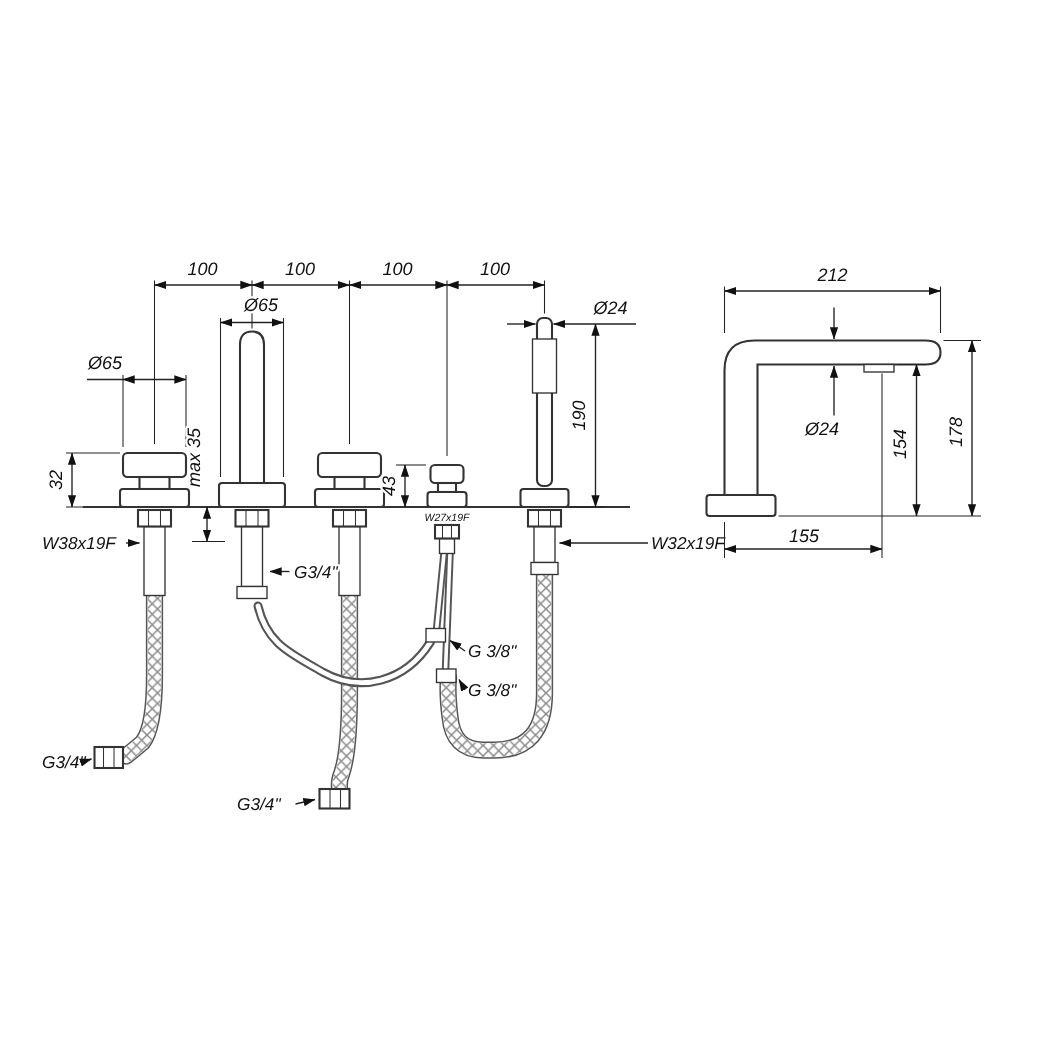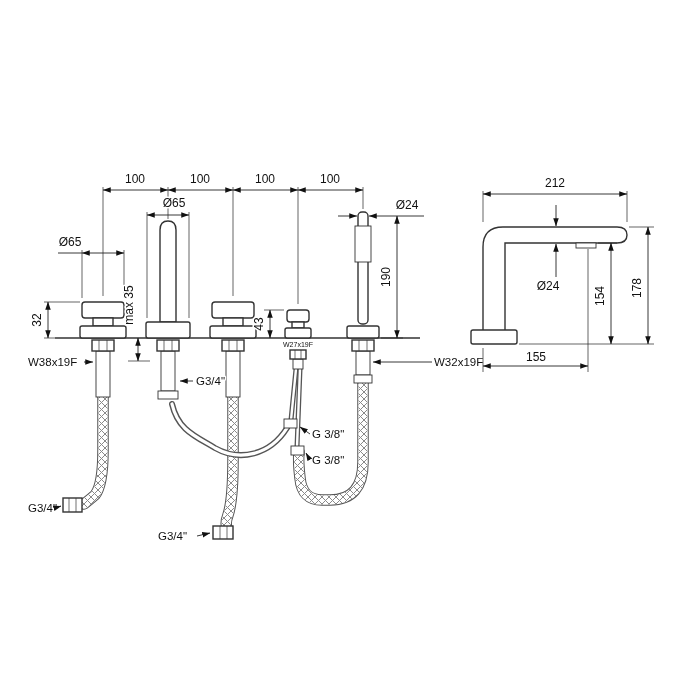--- a/index.html
+++ b/index.html
@@ -1,16 +1,16 @@
 <!DOCTYPE html>
 <html><head>
 <meta charset="utf-8">
 <style>
   html,body{margin:0;padding:0;background:#fff;}
-  .page{width:583px;height:700px;background:#fff;position:relative;font-family:"Liberation Sans",sans-serif;}
+  .page{width:583px;height:700px;background:#fff;position:relative;font-family:"Liberation Sans",sans-serif;font-style:italic;}
   svg{display:block;}
   .outline{fill:#fff;stroke:#333;stroke-width:1.4;}
   .thin{fill:#fff;stroke:#333;stroke-width:0.9;}
   .ext{stroke:#222;stroke-width:0.7;fill:none;}
   .dim{stroke:#222;stroke-width:0.9;fill:none;}
   .dimtxt{font-size:12px;fill:#111;text-anchor:middle;paint-order:stroke;stroke:#fff;stroke-width:3px;stroke-linejoin:round;}
   .lbltxt{font-size:11.5px;fill:#111;text-anchor:start;paint-order:stroke;stroke:#fff;stroke-width:3px;stroke-linejoin:round;}
   .tiny{font-size:7px;fill:#111;text-anchor:middle;paint-order:stroke;stroke:#fff;stroke-width:2px;stroke-linejoin:round;}
   .hose-out{stroke:#555;stroke-width:11.5;fill:none;stroke-linecap:round;}
   .hose-mid{stroke:#fff;stroke-width:9.5;fill:none;stroke-linecap:round;}

